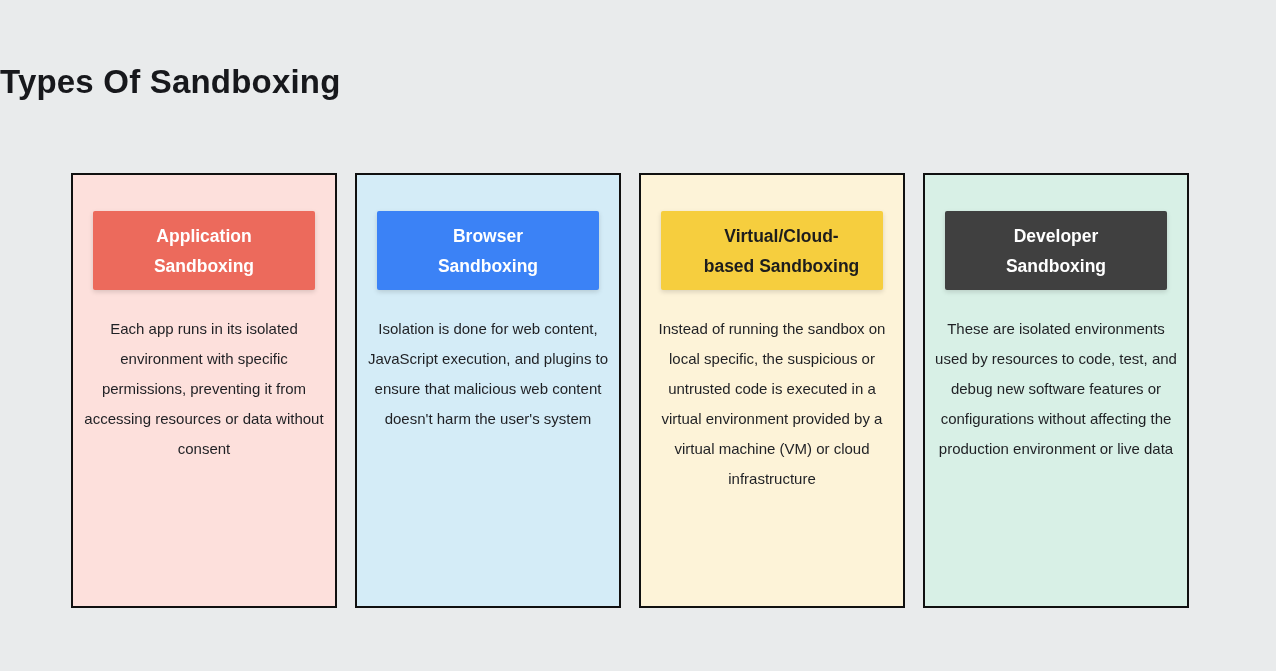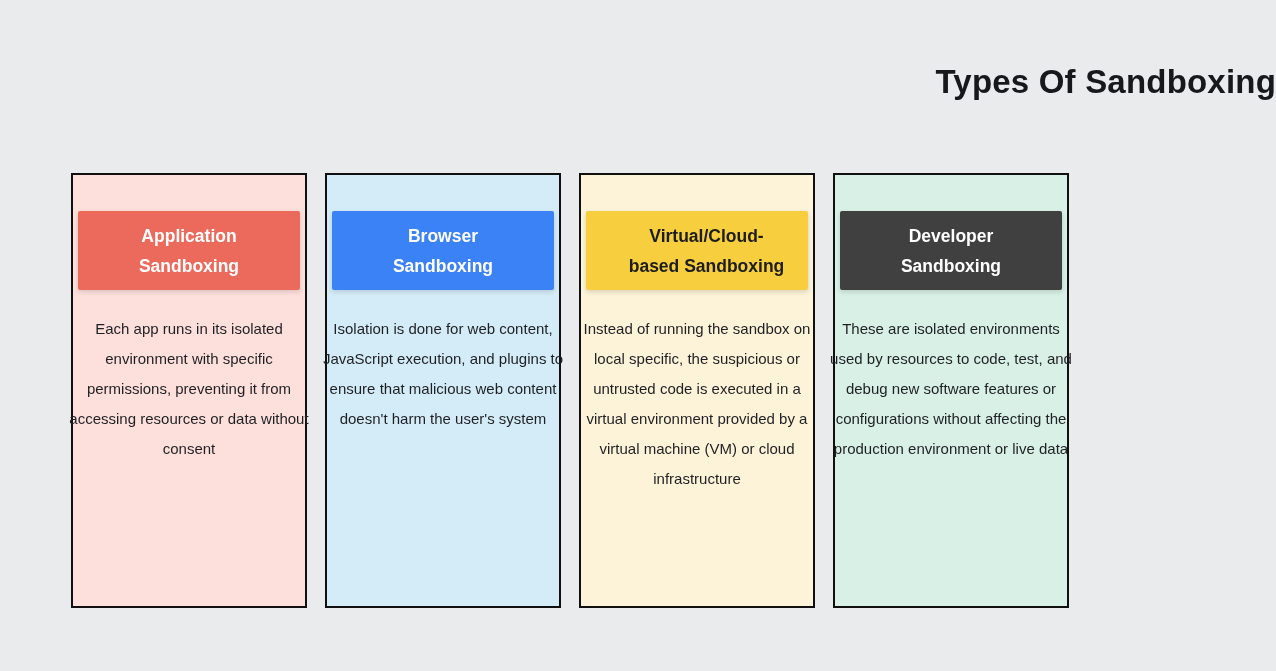--- a/index.html
+++ b/index.html
@@ -8,35 +8,35 @@
     font-family: "Liberation Sans", "DejaVu Sans", sans-serif;
     overflow: hidden;
   }
   .page {
     width: 1276px;
     height: 671px;
     position: relative;
   }
   .page-title {
     margin-top: 62px;
-    text-align: right;
+    text-align: left;
     font-size: 33px;
     line-height: 40px;
     font-weight: 700;
     color: #17181c;
     letter-spacing: 0.2px;
   }
   .cards-row {
     margin-top: 71px;
     margin-left: 71px;
     display: flex;
     gap: 18px;
   }
   .card {
-    width: 236px;
+    width: 266px;
     height: 435px;
     border: 2px solid #101010;
     display: flex;
     flex-direction: column;
     align-items: center;
   }
   .card-header {
     margin-top: 36px;
     width: 222px;
     min-height: 79px;

